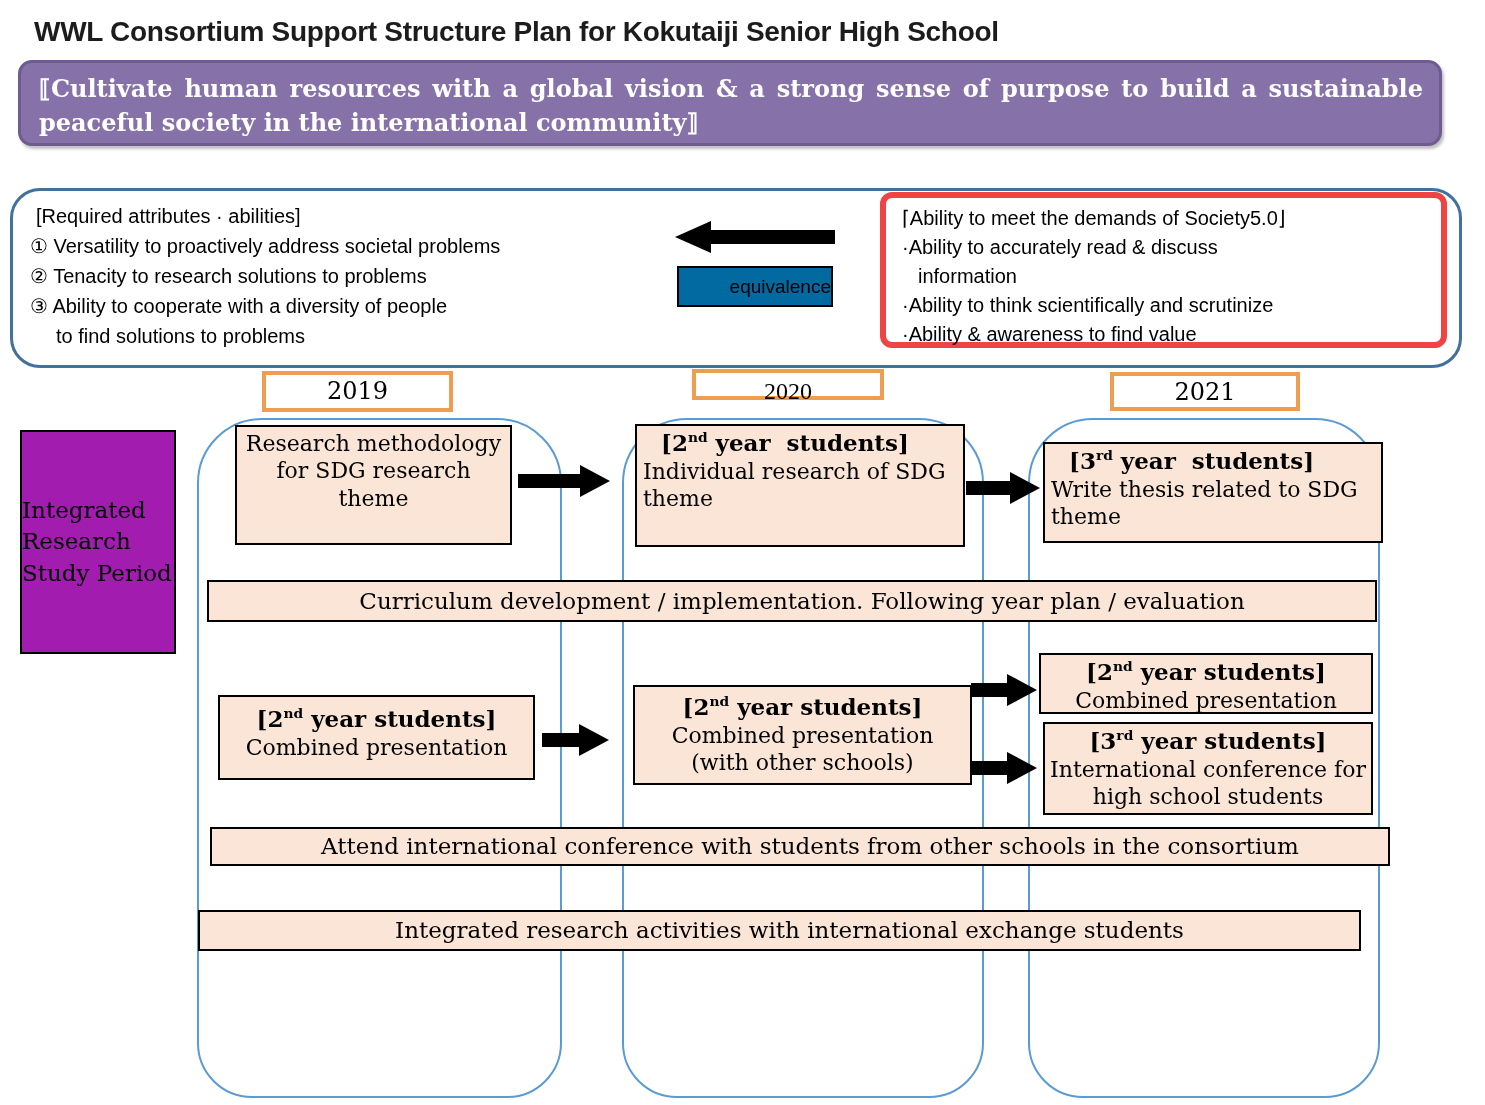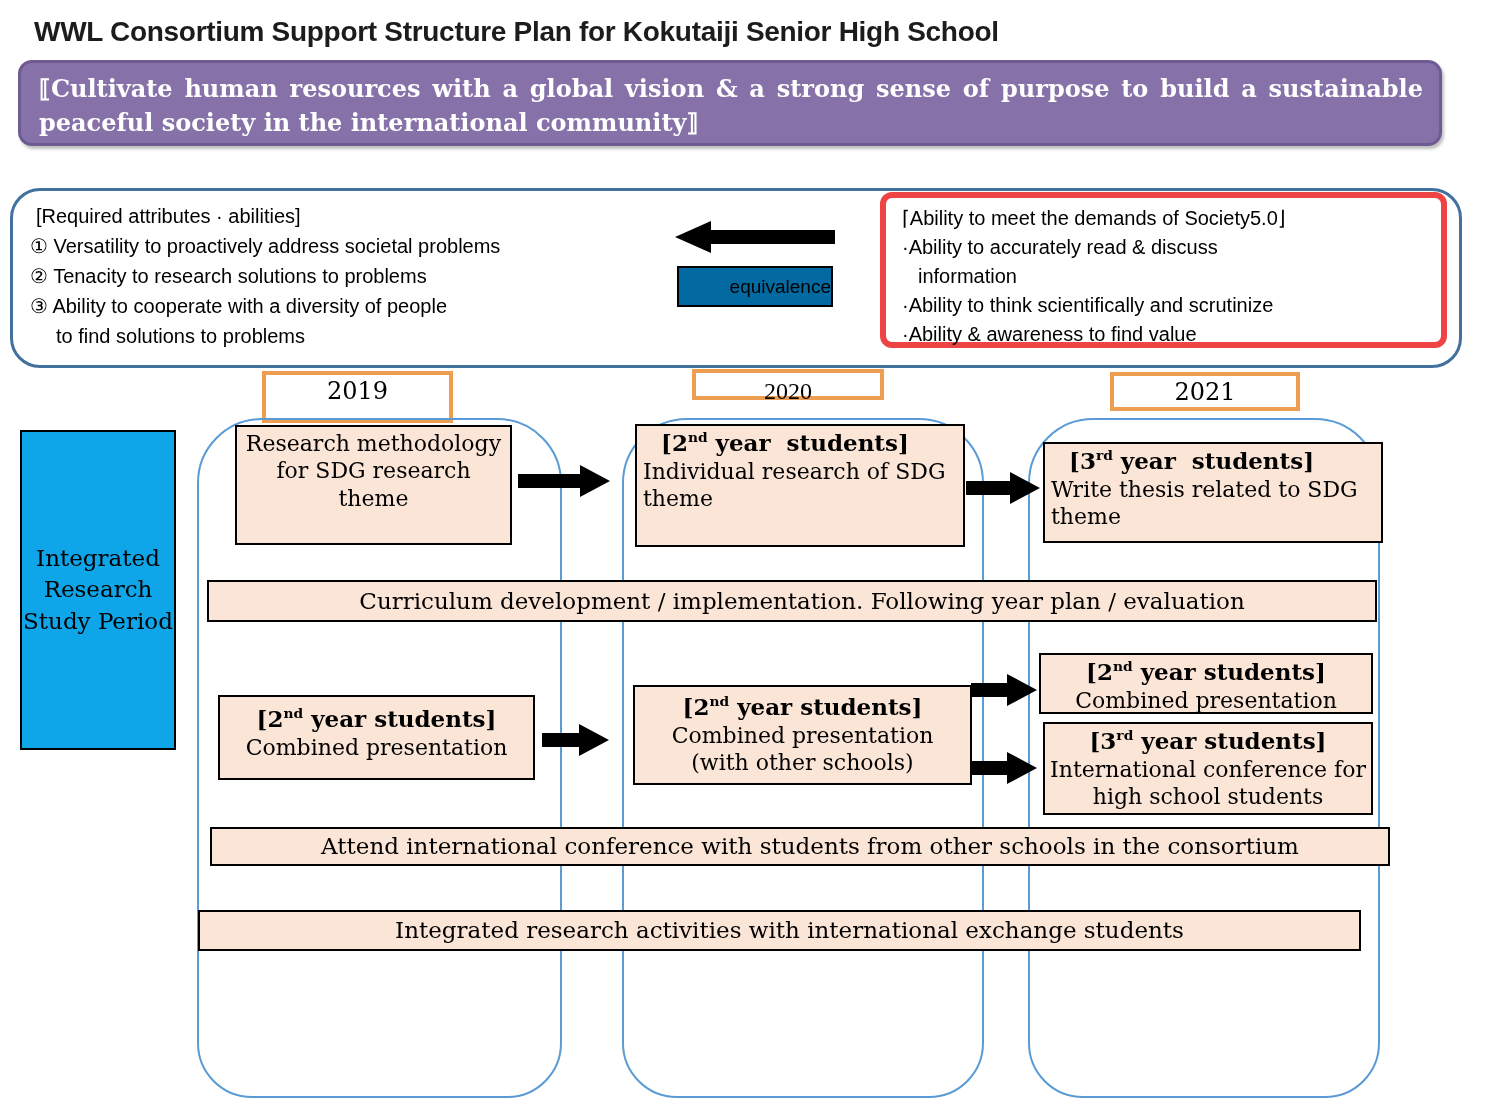--- a/index.html
+++ b/index.html
@@ -49,21 +49,21 @@
     border:6px solid #ef4444; border-radius:12px; background:#fff;
     padding:6px 10px 0 16px; font-size:20px; line-height:29px;
   }
   #society-box .indent { padding-left:16px; }
 
   
   .year {
     background:#fff; border:4px solid #ed9e50; text-align:center;
     font-family:"DejaVu Serif","Liberation Serif",serif; font-size:24px; color:#000;
   }
-  #year-2019 { left:262px; top:371px; width:191px; height:52px; line-height:33px; }
+  #year-2019 { left:262px; top:371px; width:191px; height:41px; line-height:33px; }
   #year-2020 { left:692px; top:369px; width:192px; height:31px; line-height:36px;font-family:Liberation Serif, serif; }
   #year-2021 { left:1110px; top:372px; width:190px; height:39px; line-height:32px; }
 
   
   .col {
     top:418px; height:680px; border:2px solid #5b9bd5;
     border-radius:65px 65px 55px 55px; background:transparent;
   }
   #col-2019 { left:197px; width:365px; }
   #col-2020 { left:622px; width:362px; }
@@ -75,25 +75,25 @@
     font-family:"DejaVu Serif","Liberation Serif",serif; font-size:22px;
     line-height:1.24; color:#000; text-align:center; padding:3px 4px;
     z-index:5;
   }
   .pbox .hd { font-weight:bold; white-space:pre; font-size:23px; }
   .pbox .hd sup { font-size:60%; }
   .pbox.left { text-align:left; padding-left:6px; }
   .pbox.left .hd { display:block; padding-left:18px; }
 
   #left-panel {
-    left:20px; top:430px; width:156px; height:320px;
-    background:#0ea5e9; border:2px solid #000;
+    left:20px; top:430px; width:156px; height:224px;
+    background:#a21caf; border:2px solid #000;
     display:flex; flex-direction:column; justify-content:center;
     font-family:"DejaVu Serif","Liberation Serif",serif; font-size:23px;
-    line-height:1.35; text-align:center; z-index:5;
+    line-height:1.35; text-align:left; z-index:5;
   }
 
   #box-y1-top { left:235px; top:425px; width:277px; height:120px; }
   #box-y2-top { left:635px; top:424px; width:330px; height:123px; }
   #box-y3-top { left:1043px; top:442px; width:340px; height:101px; }
 
   #box-y1-mid { left:218px; top:695px; width:317px; height:85px; padding-top:8px; }
   #box-y2-mid { left:633px; top:685px; width:339px; height:100px; padding-top:6px; }
   #box-y3-mid-a { left:1039px; top:653px; width:334px; height:61px; }
   #box-y3-mid-b { left:1043px; top:722px; width:330px; height:93px; }

